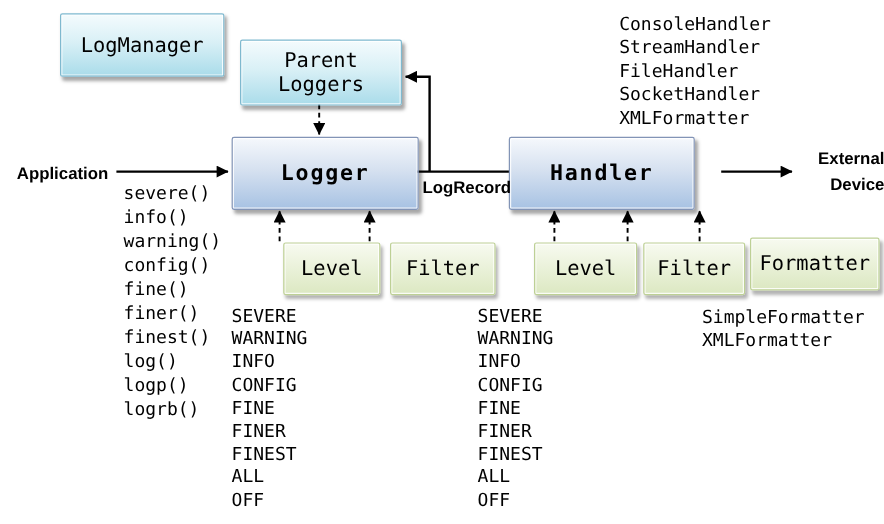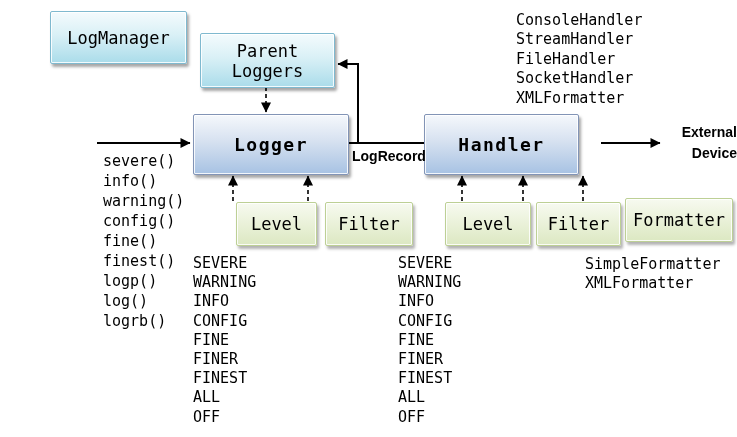--- a/index.html
+++ b/index.html
@@ -95,29 +95,30 @@
   </div>
 
   <div class="box green" style="left:488px;top:202px;width:83px;height:42px">
     <span class="box-label">Filter</span>
   </div>
 
   <div class="box green" style="left:577px;top:198px;width:106px;height:42px">
     <span class="box-label">Formatter</span>
   </div>
 
+  <div class="bold-label" style="left:14px;top:136px">Application</div>
 
   <div class="bold-label" style="left:352px;top:148px">LogRecord</div>
 
   <div class="bold-label" style="left:663px;top:122px;width:74px;text-align:right;line-height:21px">
     <div>External</div>
     <div>Device</div>
   </div>
 
-  <div class="mono-list" style="left:103px;top:151px;line-height:20px"><div>severe()</div><div>info()</div><div>warning()</div><div>config()</div><div>fine()</div><div>finest()</div><div>logp()</div><div>log()</div><div>logrb()</div></div>
+  <div class="mono-list" style="left:103px;top:151px;line-height:20px"><div>severe()</div><div>info()</div><div>warning()</div><div>config()</div><div>fine()</div><div>finer()</div><div>finest()</div><div>log()</div><div>logp()</div><div>logrb()</div></div>
 
   <div class="mono-list" style="left:516px;top:11px;line-height:19.4px"><div>ConsoleHandler</div><div>StreamHandler</div><div>FileHandler</div><div>SocketHandler</div><div>XMLFormatter</div></div>
 
   <div class="mono-list" style="left:193px;top:254px"><div>SEVERE</div><div>WARNING</div><div>INFO</div><div>CONFIG</div><div>FINE</div><div>FINER</div><div>FINEST</div><div>ALL</div><div>OFF</div></div>
 
   <div class="mono-list" style="left:398px;top:254px"><div>SEVERE</div><div>WARNING</div><div>INFO</div><div>CONFIG</div><div>FINE</div><div>FINER</div><div>FINEST</div><div>ALL</div><div>OFF</div></div>
 
   <div class="mono-list" style="left:585px;top:255px;line-height:19px"><div>SimpleFormatter</div><div>XMLFormatter</div></div>
 
 </div>

